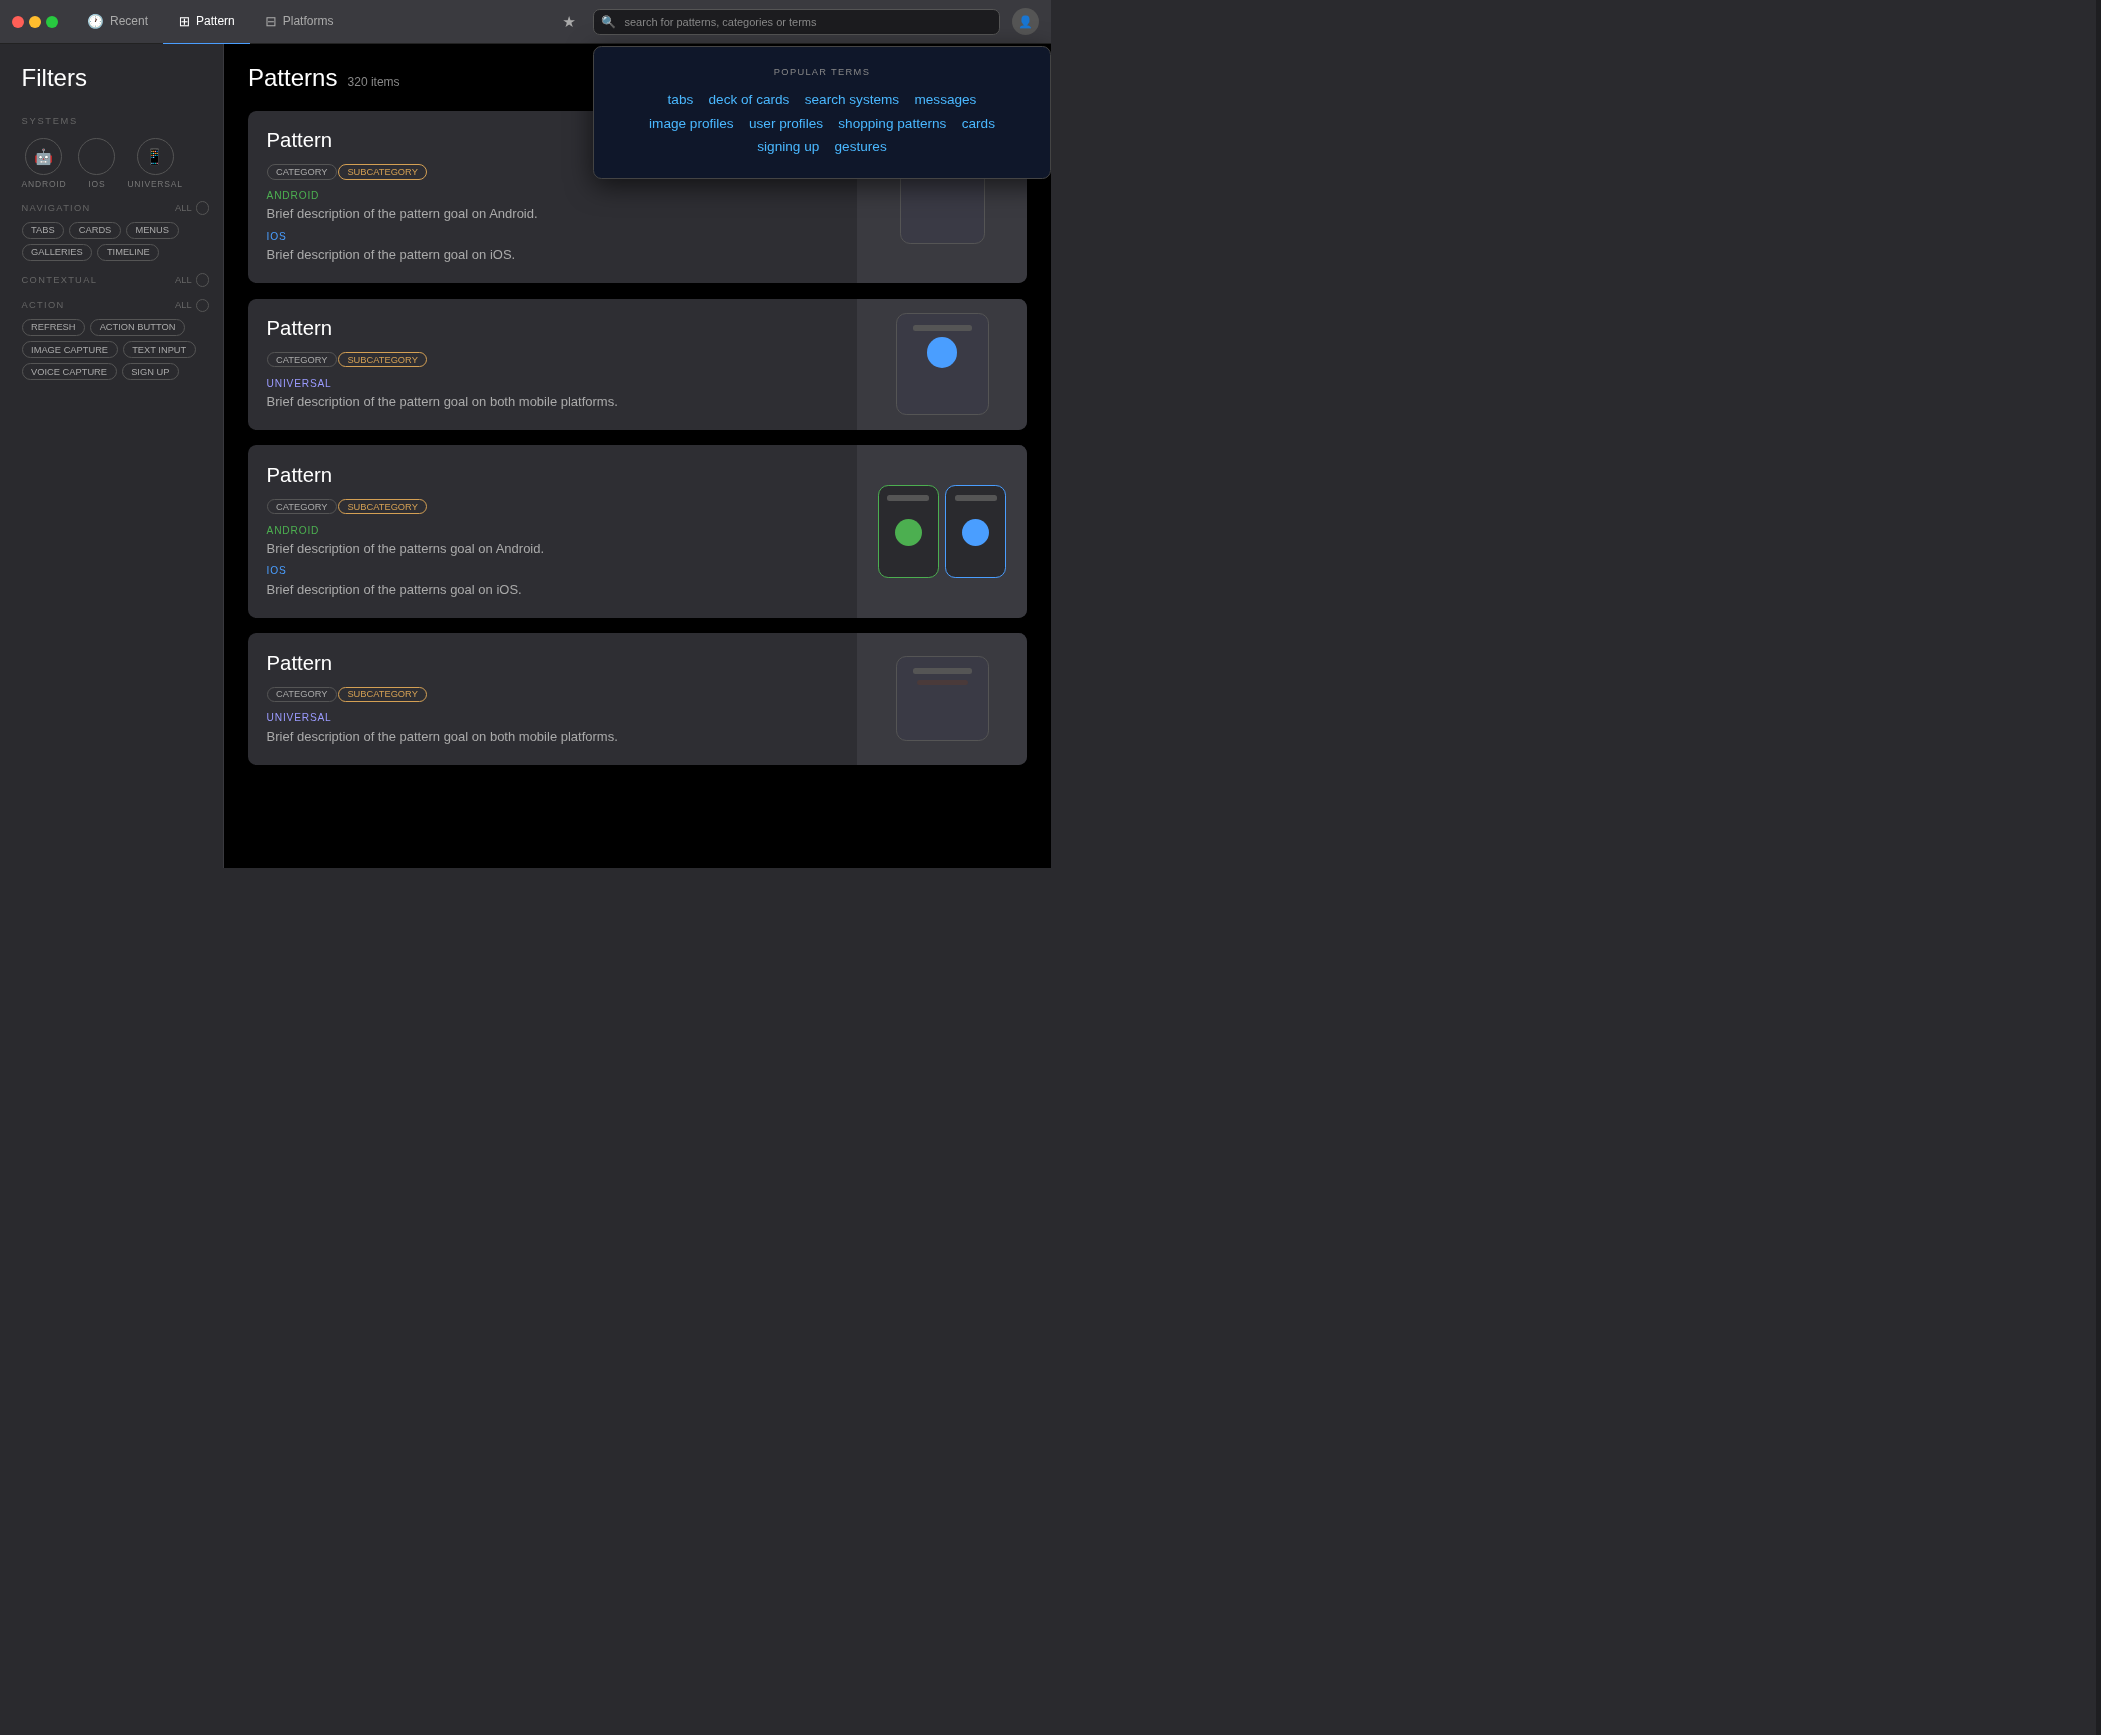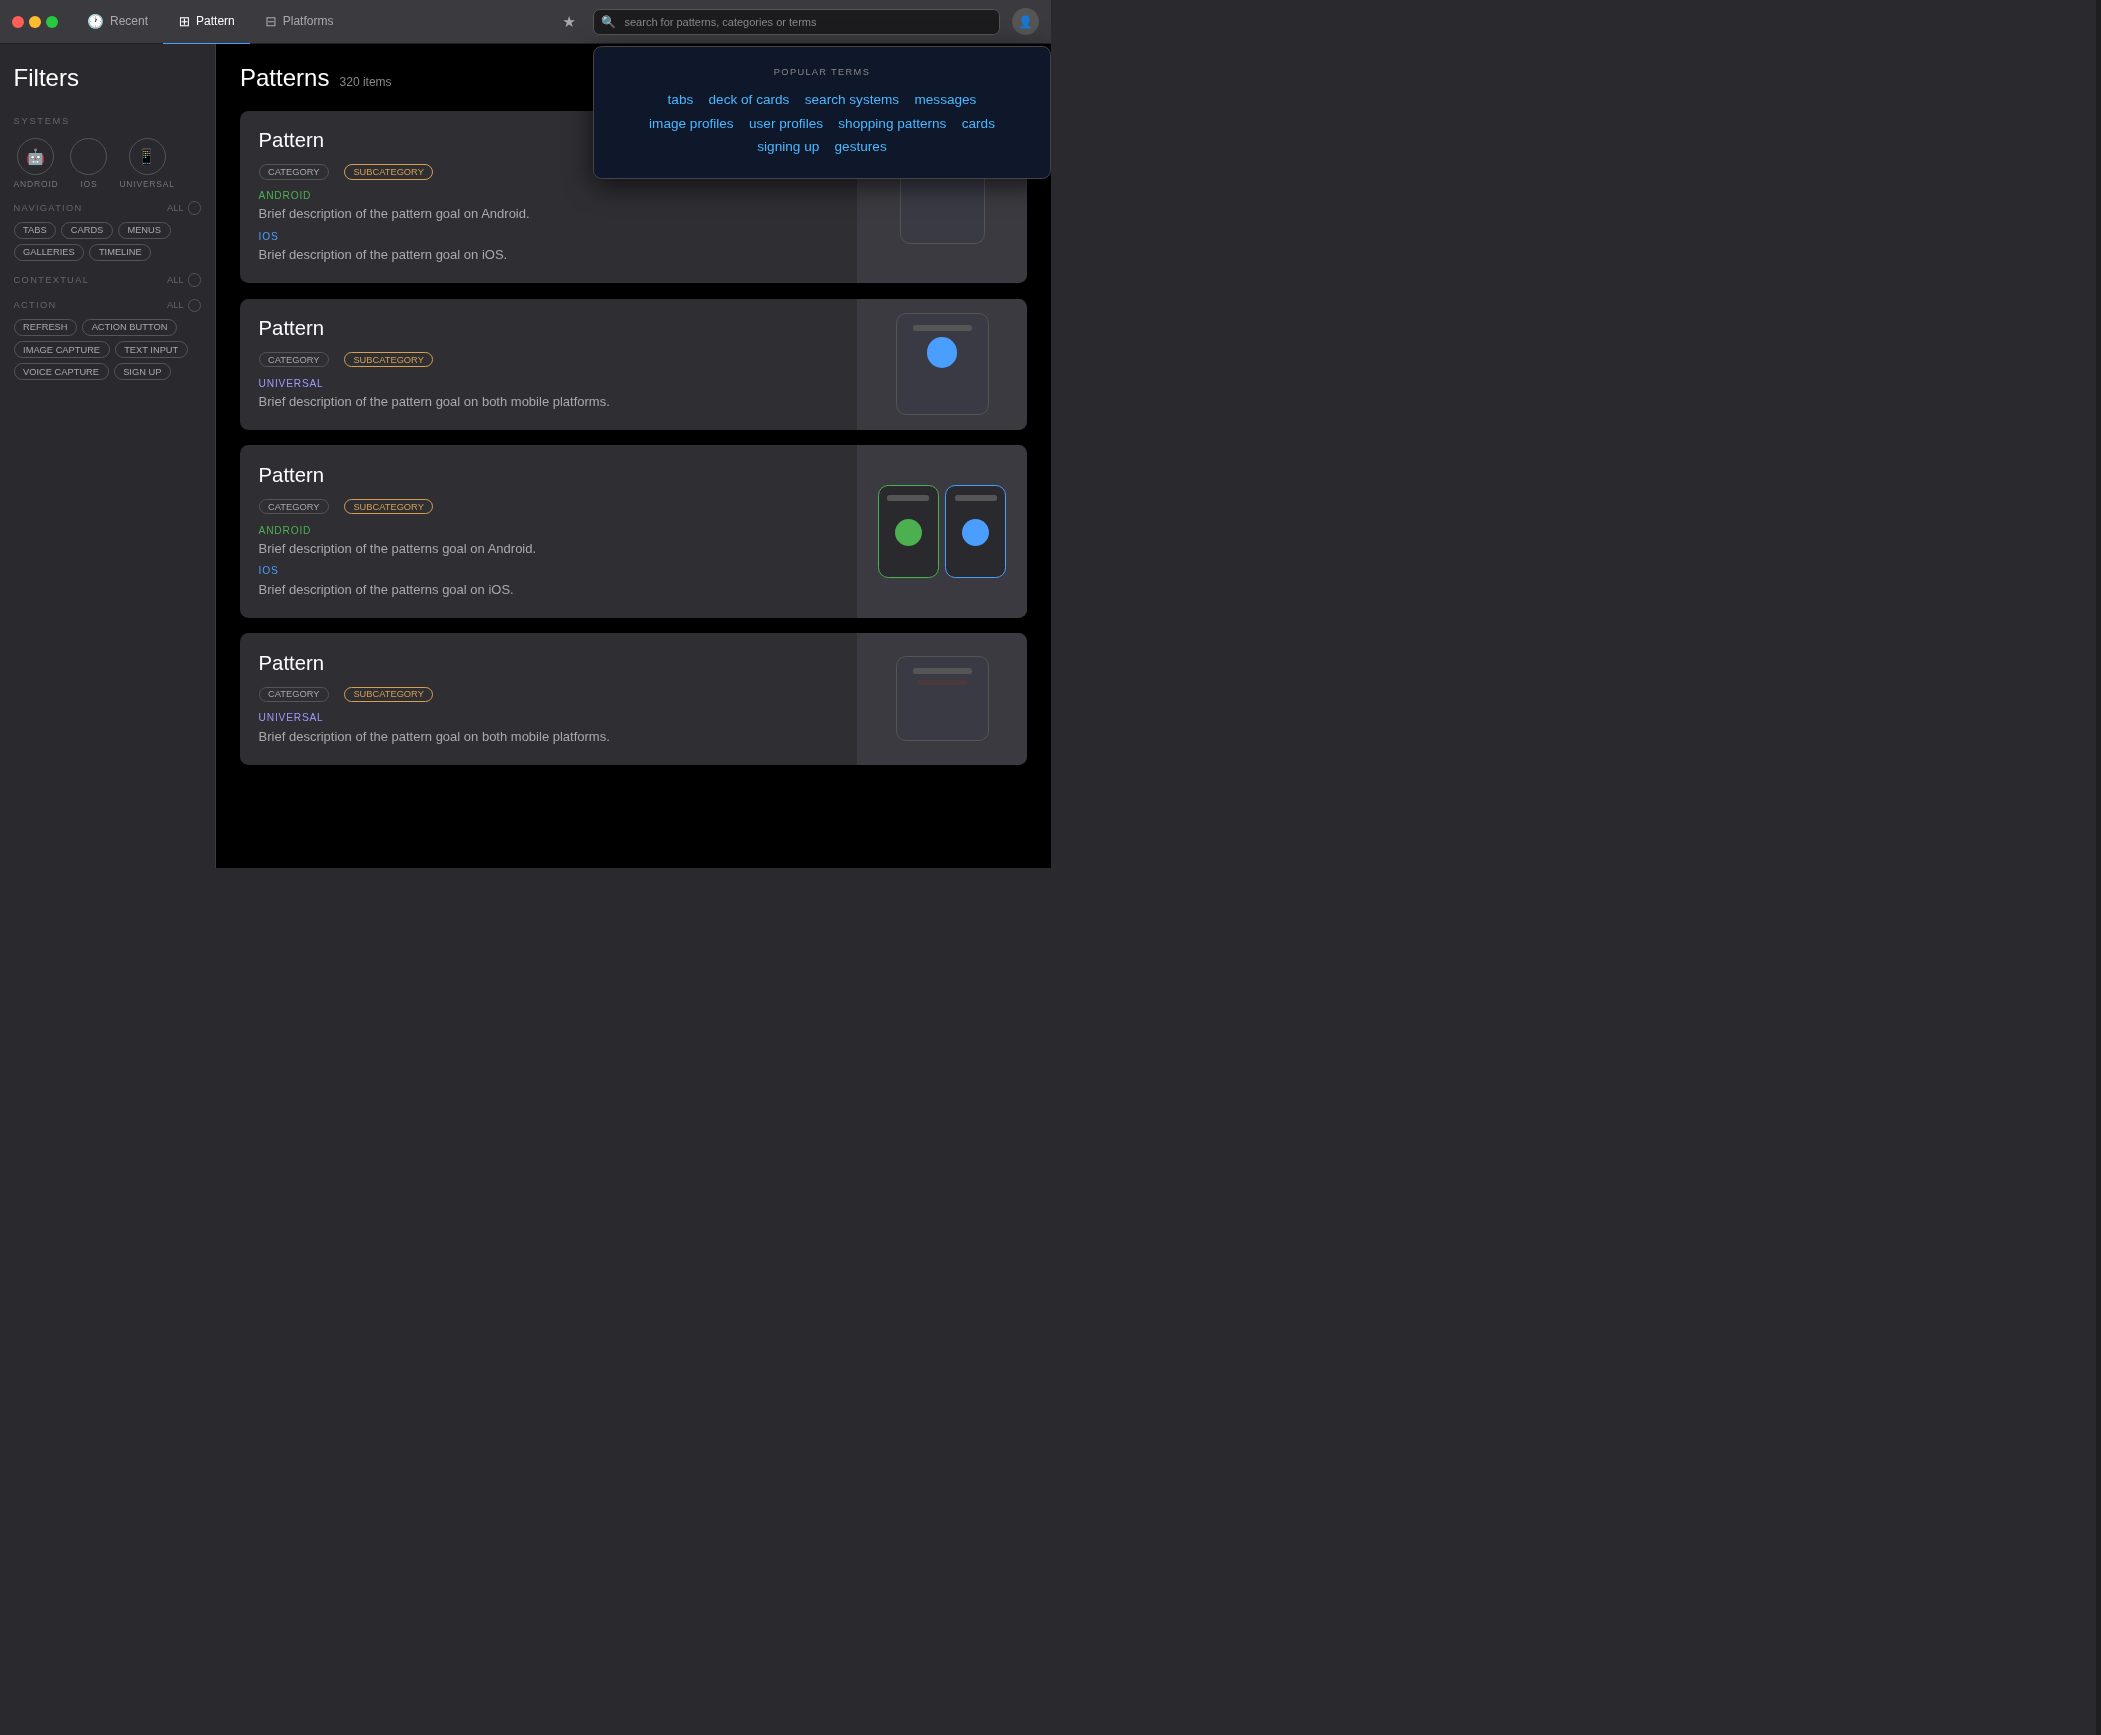--- a/index.html
+++ b/index.html
@@ -127,20 +127,21 @@
     .popular-term {
       color: #4ab8ff;
       font-size: 13.6px;
       cursor: pointer;
     }
 
     
     .main {
       display: flex;
       height: calc(868px - 44px);
+      padding-left: 8px;
     }
 
     
     .sidebar {
       width: 216px;
       background: #2a2a2e;
       border-right: 0.8px solid #3a3a3f;
       padding: 20.3px 13.6px;
       flex-shrink: 0;
       overflow-y: auto;
@@ -274,21 +275,21 @@
       padding: 18.6px 18.6px;
     }
     .card-title {
       font-size: 20.3px;
       font-weight: 500;
       color: #fff;
       margin-bottom: 12px;
     }
     .card-tags {
       display: flex;
-      gap: 15px;
+      gap: 1px;
       margin-bottom: 10.2px;
     }
     .card-tag {
       border: 0.8px solid #555;
       border-radius: 8.5px;
       padding: 1.7px 8.5px;
       font-size: 9.3px;
       color: #aaa;
     }
     .card-tag.subcategory {

